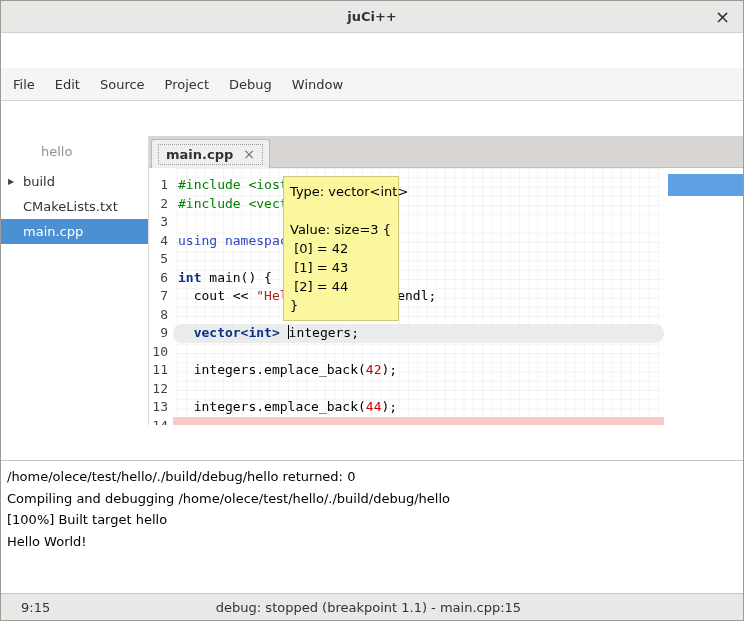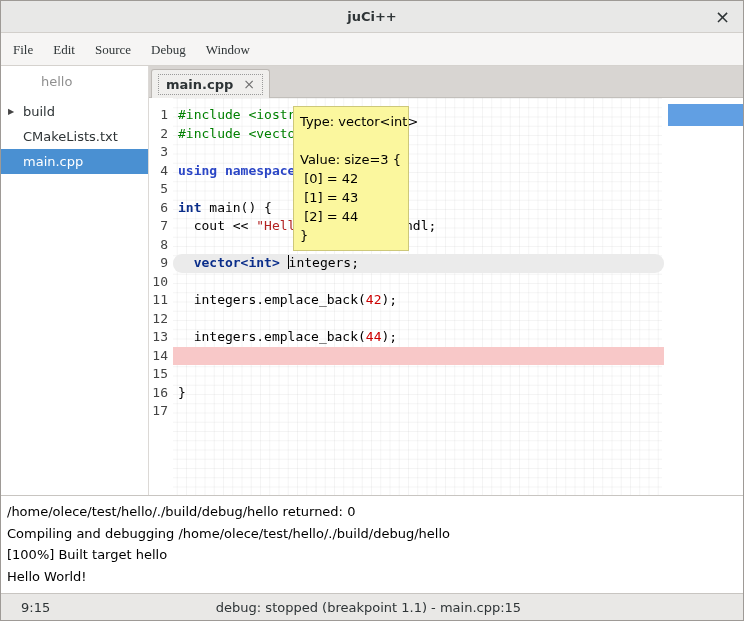--- a/index.html
+++ b/index.html
@@ -1,30 +1,30 @@
 <!DOCTYPE html>
 <html><head>
 <meta charset="utf-8">
 <style>
   html,body{margin:0;padding:0;background:#c8c8c8;}
   .window{
     width:744px;height:621px;box-sizing:border-box;
     display:flex;flex-direction:column;
     font-family:"DejaVu Sans",sans-serif;font-size:13px;color:#2e3436;
-    background:#fff;overflow:hidden;position:relative;border:1px solid #9e9a96;
+    background:#fff;overflow:hidden;position:relative;border:1px solid #9e9a96;gap:35px;
   }
   
   .titlebar{height:31px;flex:none;background:#e8e8e7;border-bottom:1px solid #d2cfcb;
     display:flex;align-items:center;justify-content:center;position:relative;font-weight:bold;}
   .close-btn{position:absolute;right:13px;top:50%;transform:translateY(-50%);
     font-weight:normal;font-size:18px;color:#2e3436;cursor:default;line-height:1;}
   
   .menubar{height:32px;flex:none;background:#f6f5f4;border-bottom:1px solid #d5d2ce;
     display:flex;align-items:center;padding-left:2px;}
-  .menu-item{padding:0 10px;line-height:31px;font-family:Liberation Serif, serif;}
+  .menu-item{padding:0 10px;line-height:31px;}
   
   .main{flex:1;display:flex;min-height:0;}
   .sidebar{width:148px;flex:none;background:#fff;border-right:1px solid #dcd9d6;box-sizing:border-box;}
   .project-name{color:#8f8f8f;padding:8px 8px 10px 8px;margin-left:32px;}
   .tree-row{height:25px;display:flex;align-items:center;padding-left:22px;position:relative;}
   .tree-row.selected{background:#4a90d2;color:#fff;}
   .expander{position:absolute;left:7px;font-size:8px;color:#444;}
   
   .editor-col{flex:1;display:flex;flex-direction:column;min-width:0;}
   .tabbar{height:31px;flex:none;background:#d8d5d2;border-bottom:1px solid #c2bfbb;
@@ -44,26 +44,26 @@
   .lines{position:relative;}
   .line{display:flex;height:18.5px;line-height:18.5px;
     font-family:"DejaVu Sans Mono",monospace;font-size:13px;}
   .gutter{width:24px;flex:none;text-align:right;padding-right:5px;box-sizing:border-box;
     color:#444;background:#fff;}
   .code{width:491px;flex:none;padding-left:5px;box-sizing:border-box;white-space:pre;color:#000;}
   .hl-current{background:#ebebeb;border-radius:9px;}
   .hl-breakpoint{background:#f8c8c8;}
   .hl-stopped{background:#ccd4ee;}
   .tok-pp{color:#008000;}
-  .tok-kw{color:#2b46c6;font-weight:bold;}
+  .tok-kw{color:#2b46c6;font-weight:normal;}
   .tok-type{color:#0b2e8a;font-weight:bold;text-align:center;}
   .tok-num{color:#cc0000;}
   .tok-str{color:#b22222;}
   .cursor{display:inline-block;width:0;border-left:1.5px solid #000;height:14px;vertical-align:-2px;}
-  .tooltip{position:absolute;left:144px;top:8px;width:102px;background:#fbf79e;
+  .tooltip{position:absolute;left:134px;top:8px;width:102px;background:#fbf79e;
     border:1px solid #cdc87a;padding:5px 6px;font-family:"DejaVu Sans",sans-serif;
     font-size:13px;line-height:19px;white-space:pre;z-index:5;color:#000;}
   
   .terminal{height:98px;flex:none;background:#fff;border-top:1px solid #c8c5c1;
     padding:5px 6px;box-sizing:border-box;overflow:hidden;color:#000;}
   .tline{line-height:21.5px;white-space:pre;}
   
   .statusbar{height:27px;flex:none;background:#e9e8e6;border-top:1px solid #c8c5c1;
     display:flex;align-items:center;position:relative;box-sizing:border-box;}
   .status-left{padding-left:20px;z-index:1;}
@@ -76,20 +76,21 @@
 
   <div class="titlebar">
     <span>juCi++</span>
     <span class="close-btn">×</span>
   </div>
 
   <div class="menubar" id="menubar">
       <span class="menu-item">File</span>
       <span class="menu-item">Edit</span>
       <span class="menu-item">Source</span>
+      <span class="menu-item">Project</span>
       <span class="menu-item">Debug</span>
       <span class="menu-item">Window</span>
     </div>
 
   <div class="main">
 
     <div class="sidebar">
       <div class="project-name">hello</div>
       <div id="tree">
           <div class="tree-row">

